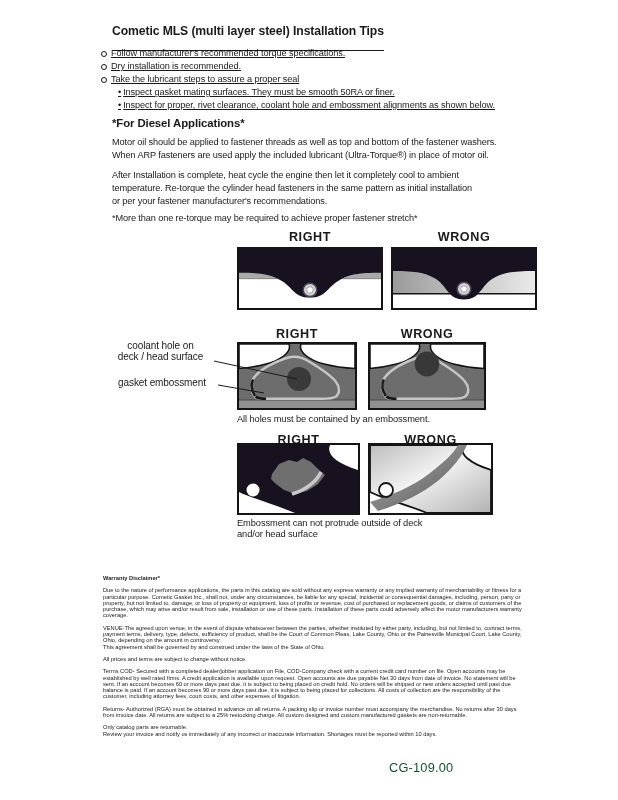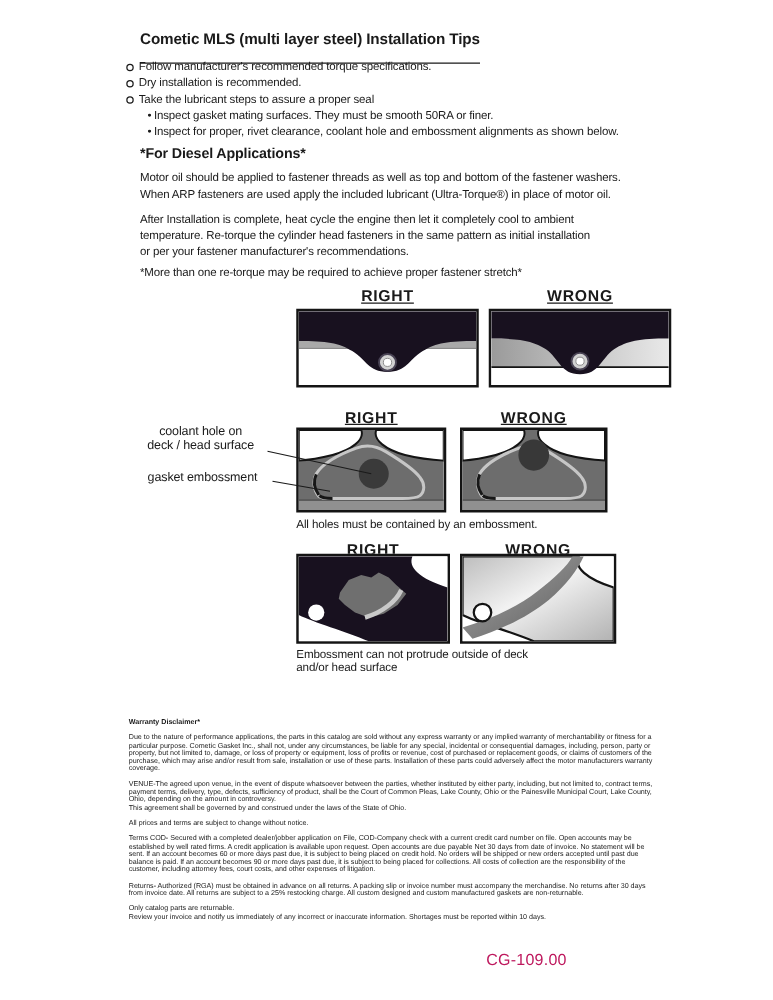--- a/index.html
+++ b/index.html
@@ -9,58 +9,58 @@
   }
   .abs{position:absolute;}
   .pre{white-space:pre-line;}
   
   .title{
     left:112px;top:24px;font-size:12.2px;font-weight:700;letter-spacing:-0.1px;
     border-bottom:1.6px solid #1a1a1a;padding-bottom:12px;
   }
   
   .bullets{left:101px;top:47px;font-size:9.2px;letter-spacing:-0.1px;}
-  .bullet-line{display:flex;align-items:flex-start;line-height:13px;}
+  .bullet-line{display:flex;align-items:flex-start;line-height:13px;text-decoration:underline;}
   .marker-o{
     width:4px;height:4px;border:1px solid #1a1a1a;border-radius:50%;
     margin:4px 4px 0 0;flex:none;
   }
   .sub{padding-left:17px;}
   .marker-dot{font-size:9.2px;line-height:13px;margin-right:2px;flex:none;}
   
   .h2{left:112px;top:117px;font-size:11.4px;font-weight:700;letter-spacing:-0.1px;text-align:right;}
   .body{font-size:9.2px;line-height:13px;letter-spacing:-0.12px;width:460px;}
   .p1{left:112px;top:136px;}
   .p2{left:112px;top:169px;}
   .note{left:112px;top:212px;}
   
   .figrow{left:0;top:0;width:618px;}
   .row1{top:230px;height:100px;}
   .row2{top:327px;height:104px;}
   .row3{top:433px;height:112px;}
   .figlabel{
     position:absolute;text-align:center;font-size:12.6px;font-weight:700;
-    letter-spacing:0.6px;line-height:14px;text-decoration:underline;
+    letter-spacing:0.6px;line-height:14px;
   }
   .figbox{
     position:absolute;border:2px solid #141414;background:#fff;box-sizing:border-box;
   }
   .figbox svg{display:block;width:100%;height:100%;}
   .caption{position:absolute;font-size:9.3px;line-height:11px;letter-spacing:-0.1px;}
   .anno{
     position:absolute;font-size:10px;line-height:10.5px;text-align:center;
     letter-spacing:-0.1px;
   }
   .anno-lines{position:absolute;left:0;top:0;pointer-events:none;}
   
   .legal{left:103px;top:575px;width:420px;font-size:5.7px;line-height:6.3px;letter-spacing:0;}
   .legal-h{font-weight:700;margin:0 0 6px 0;}
   .legal p{margin:0 0 6px 0;}
   
-  .footer{left:389px;top:760px;font-size:12.8px;letter-spacing:0.2px;color:#be185d;}
+  .footer{left:389px;top:760px;font-size:12.8px;letter-spacing:0.2px;color:#14532d;}
 </style>
 </head>
 <body>
 
 <div class="page">
 
   <div class="abs title">Cometic MLS (multi layer steel) Installation Tips</div>
 
   <div class="abs bullets">
     <div class="bullet-line">

